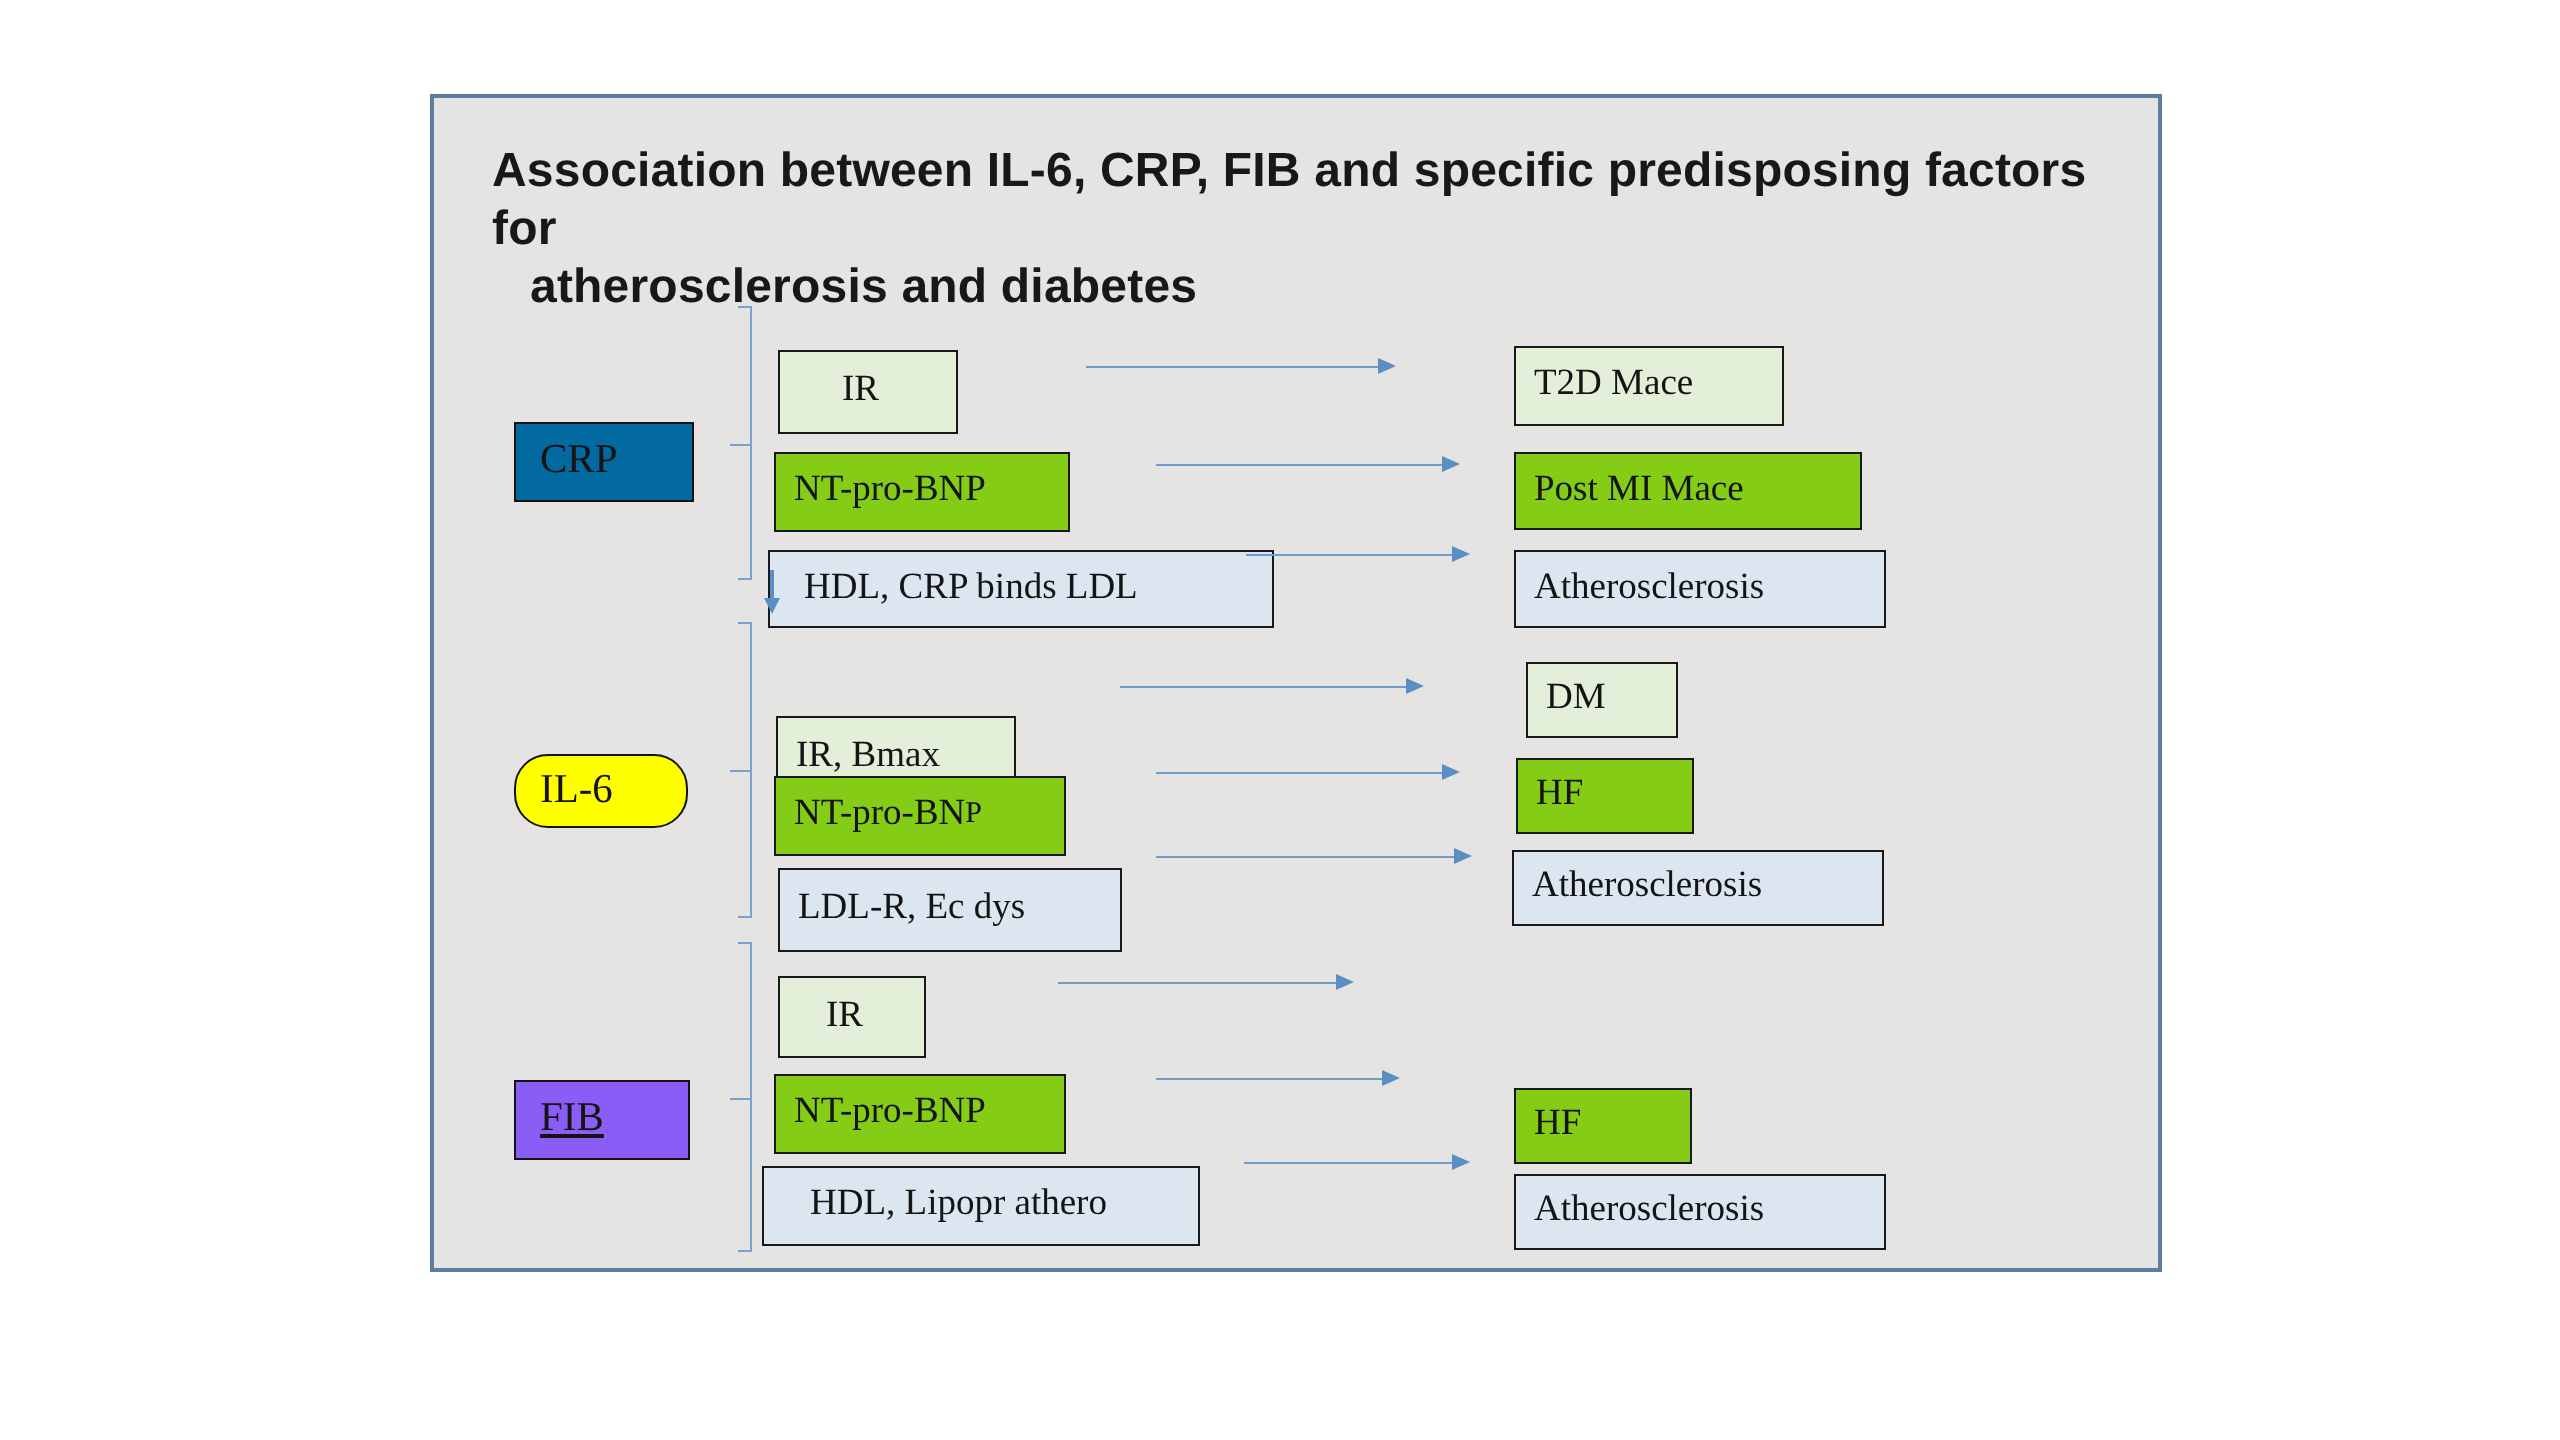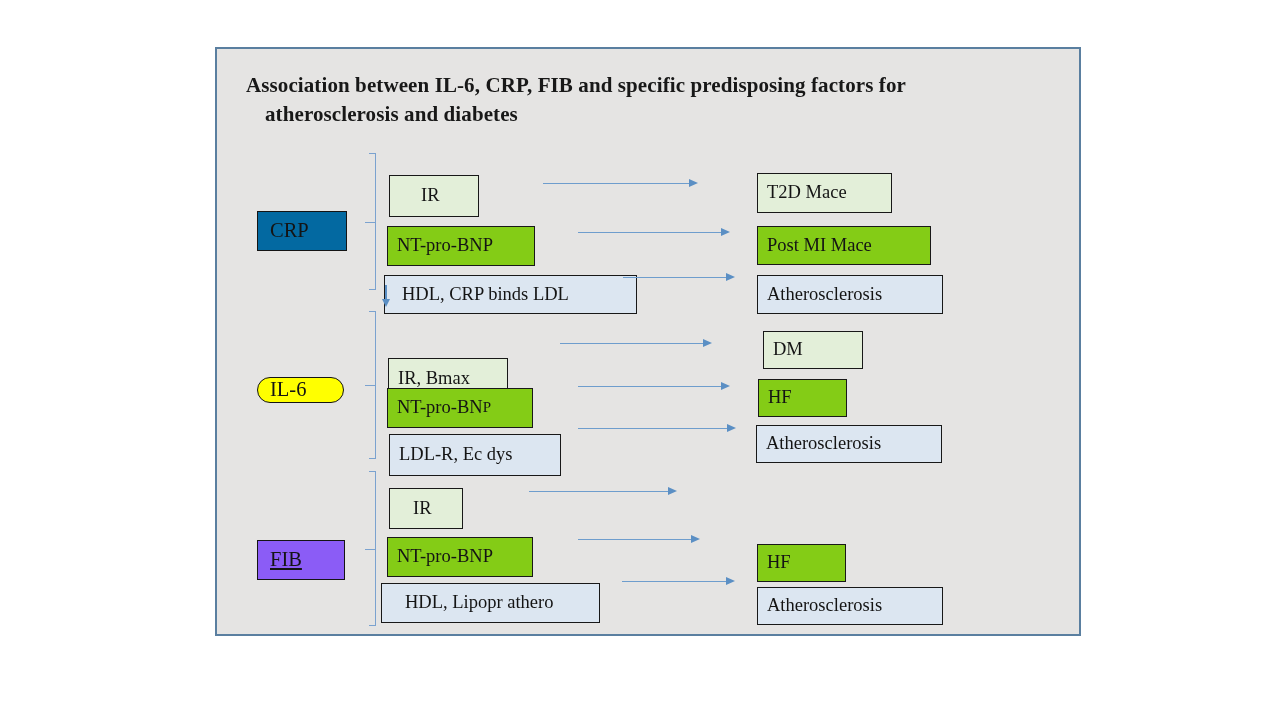--- a/index.html
+++ b/index.html
@@ -21,23 +21,23 @@
     height: 589px;
     background: #e5e4e3;
     border: 2px solid #5a7fa0;
     box-sizing: border-box;
   }
   #title {
     position: absolute;
     left: 29px;
     top: 22px;
     width: 800px;
-    font-family: Liberation Serif, serif;
+    font-family: Liberation Sans, sans-serif;
     font-weight: bold;
-    font-size: 21px;
+    font-size: 24px;
     line-height: 29px;
     color: #181818;
     letter-spacing: 0.1px;
   }
   #title .l2 { padding-left: 4px; margin-left: 15px; }
 
   .node {
     position: absolute;
     box-sizing: border-box;
     border: 1px solid #181818;
@@ -218,21 +218,21 @@
   <div class="node left fill-green" style="left:540px; top:111px; width:135px; height:40px;">
     <span>T2D Mace</span>
   </div>
   <div class="node left fill-peach" style="left:540px; top:164px; width:174px; height:39px;">
     <span>Post MI Mace</span>
   </div>
   <div class="node left fill-blue" style="left:540px; top:213px; width:186px; height:39px;">
     <span>Atherosclerosis</span>
   </div>
 
-  <div class="node marker m-il6" style="left:40px; top:315px; width:87px; height:26px;border-radius:17px;">
+  <div class="node marker m-il6" style="left:40px; top:315px; width:87px; height:37px;border-radius:17px;">
     <span>IL-6</span>
   </div>
 
   <div class="bracket" style="left:148px; top:262px; height:148px;">
     <div class="tip-t"></div>
       <div class="spine"></div>
       <div class="mid"></div>
       <div class="tip-b"></div>
   </div>
 
@@ -253,21 +253,21 @@
   </div>
   <div class="arrow" style="left:361px; top:333px; width:152px;">
     <div class="shaft" style="width:144px;"></div>
       <div class="head" style="left:143px;"></div>
   </div>
   <div class="arrow" style="left:361px; top:375px; width:158px;">
     <div class="shaft" style="width:150px;"></div>
       <div class="head" style="left:149px;"></div>
   </div>
 
-  <div class="node left fill-green" style="left:546px; top:269px; width:100px; height:38px;">
+  <div class="node left fill-green" style="left:546px; top:269px; width:76px; height:38px;">
     <span>DM</span>
   </div>
   <div class="node left fill-peach" style="left:541px; top:317px; width:89px; height:38px;">
     <span>HF</span>
   </div>
   <div class="node left fill-blue" style="left:539px; top:363px; width:186px; height:38px;">
     <span>Atherosclerosis</span>
   </div>
 
   <div class="node marker m-fib" style="left:40px; top:478px; width:88px; height:40px;">

